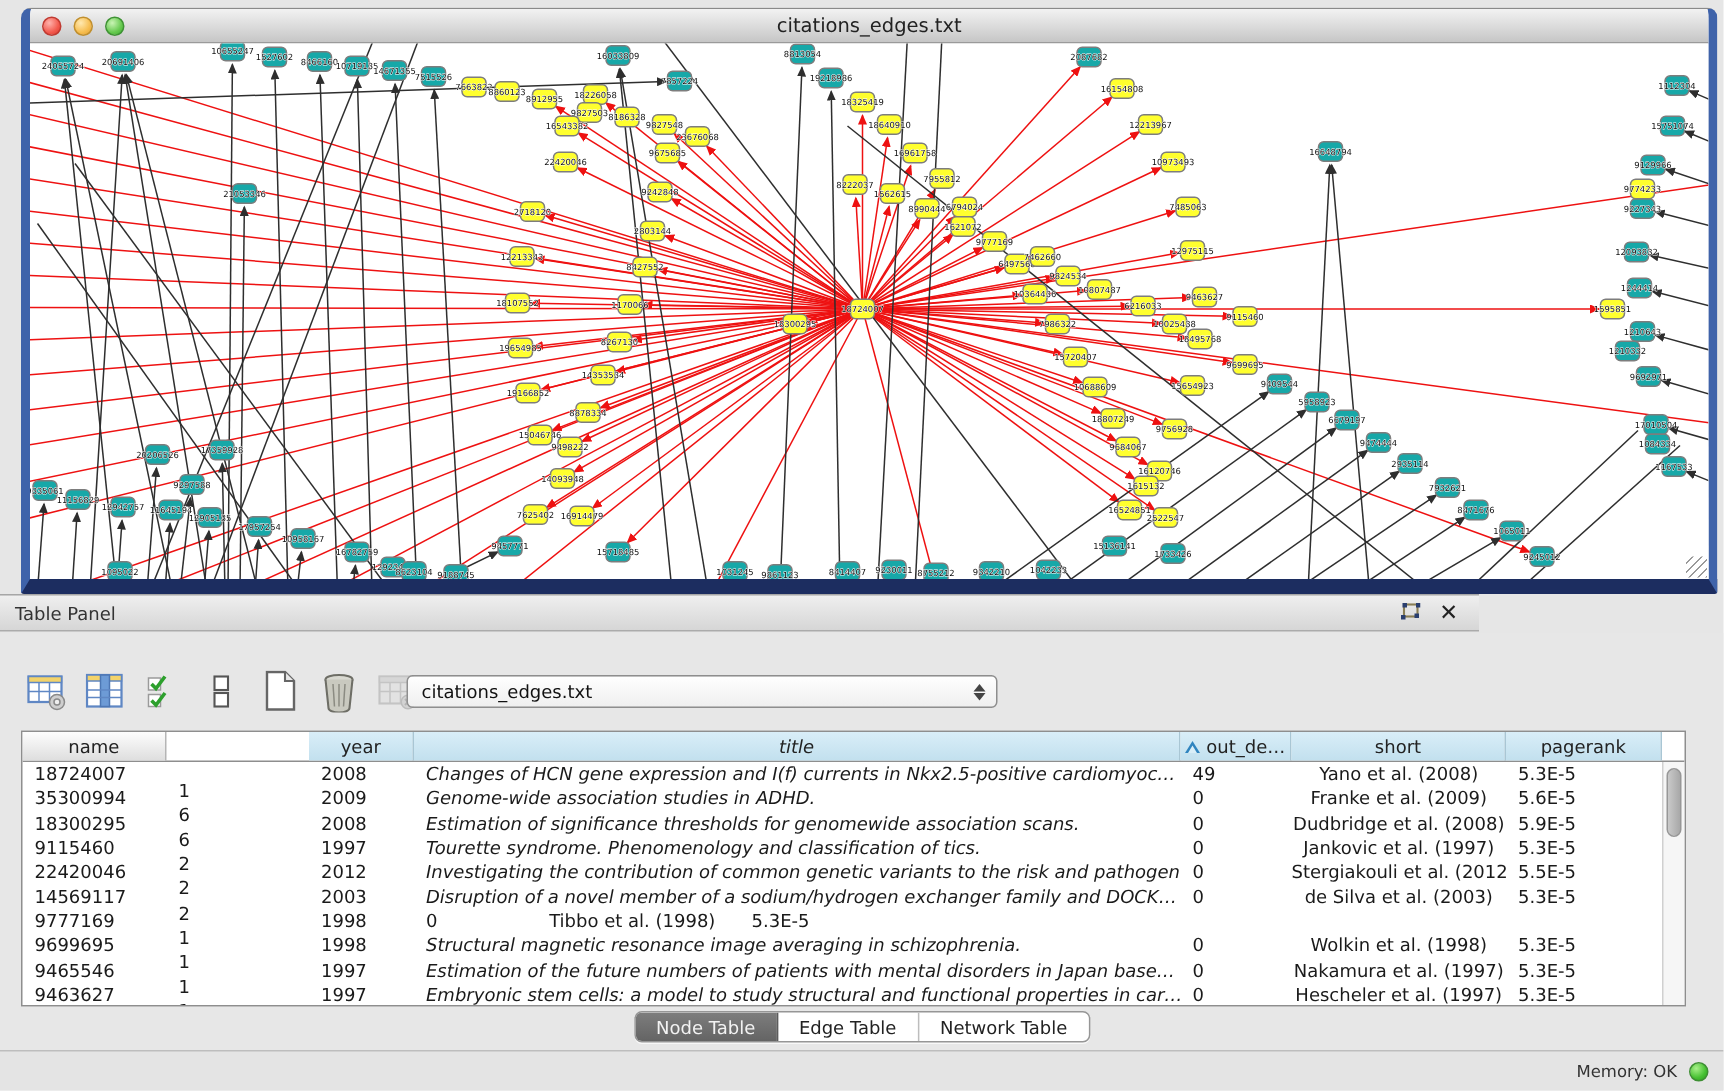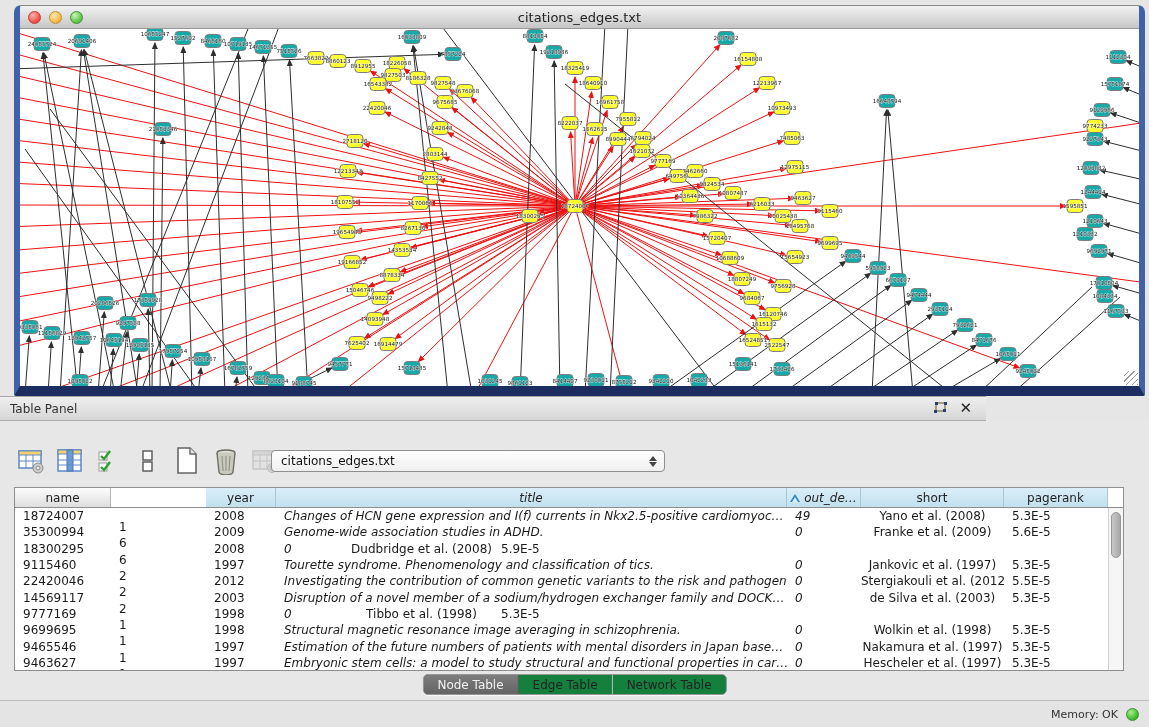--- a/index.html
+++ b/index.html
@@ -55,30 +55,30 @@
   .th { background:linear-gradient(#d9eef8,#c2e0ee); border-right:1px solid #a9c6d4;
     font-size:12px; color:#222; display:flex; align-items:center; justify-content:center; overflow:hidden; white-space:nowrap; }
   .th.gray { background:linear-gradient(#fdfdfd,#dedede); border-right:1px solid #b5b5b5; }
   .sort-tri { width:0; height:0; border-left:5px solid transparent; border-right:5px solid transparent;
     border-bottom:8px solid #2f84bf; margin-right:4px; position:relative; }
   .sort-tri::after { content:""; position:absolute; left:-3px; top:3px; width:0; height:0;
     border-left:3px solid transparent; border-right:3px solid transparent; border-bottom:5px solid #d9eef8; }
   .tbody { position:relative; }
   .tr { display:flex; height:16.3px; align-items:center; }
   .td { font-size:12px; color:#1a1a1a; white-space:nowrap; overflow:hidden; padding-left:8px; }
-  .c0{width:96px;} .c1{width:95px;margin-top:22px;} .c2{width:70px;} .c3{width:511px;font-style:italic;} .c4{width:74px;font-style:italic;} .c5{width:143px;} .c6{width:104px;}
+  .c0{width:96px;} .c1{width:95px;margin-top:22px;} .c2{width:70px;} .c3{width:511px;font-style:italic;} .c4{width:74px;} .c5{width:143px;} .c6{width:104px;}
   .td.c5 { text-align:center; padding-left:0; }
   .vscroll { position:absolute; right:0; top:20px; width:15px; height:163px; background:#f6f6f6; border-left:1px solid #d0d0d0; }
   .vthumb { position:absolute; left:2px; top:4px; width:10px; height:46px; border-radius:6px;
     background:linear-gradient(90deg,#c9c9c9,#a8a8a8); border:1px solid #979797; }
 
   
   .tabs { position:absolute; left:50%; top:252px; transform:translateX(-50%);
     display:flex; height:21px; border:1px solid #969696; border-radius:5px; overflow:hidden;
-    background:#15803d; box-shadow:0 1px 0 rgba(255,255,255,.7); }
+    background:#ffffff; box-shadow:0 1px 0 rgba(255,255,255,.7); }
   .tab { font-size:12px; padding:0 14px; display:flex; align-items:center; color:#222; border-right:1px solid #bdbdbd; }
   .tab:last-child { border-right:none; }
   .tab.sel { background:linear-gradient(#7d7d7d,#646464); color:#f2f2f2; border-right:1px solid #5c5c5c; }
 
   
   .statusbar { position:absolute; left:0; bottom:0; width:1149px; height:27px;
     border-top:1px solid #bdbdbd; background:#e4e4e4; display:flex; align-items:center; justify-content:flex-end; }
   .mem { font-size:11px; color:#333; margin-right:8px; }
   .mem-dot { width:13px; height:13px; border-radius:50%; margin-right:10px;
     background:radial-gradient(circle at 35% 30%, #a8f08a, #46c032 60%, #2e9b22); border:1px solid #3e8f33; }
@@ -906,20 +906,21 @@
           <div class="td c2">2009</div>
           <div class="td c3">Genome-wide association studies in ADHD.</div>
           <div class="td c4">0</div>
           <div class="td c5">Franke et al. (2009)</div>
           <div class="td c6">5.6E-5</div>
         </div>
         <div class="tr">
           <div class="td c0">18300295</div>
           <div class="td c1">6</div>
           <div class="td c2">2008</div>
+          <div class="td c3">Estimation of significance thresholds for genomewide association scans.</div>
           <div class="td c4">0</div>
           <div class="td c5">Dudbridge et al. (2008)</div>
           <div class="td c6">5.9E-5</div>
         </div>
         <div class="tr">
           <div class="td c0">9115460</div>
           <div class="td c1">2</div>
           <div class="td c2">1997</div>
           <div class="td c3">Tourette syndrome. Phenomenology and classification of tics.</div>
           <div class="td c4">0</div>

